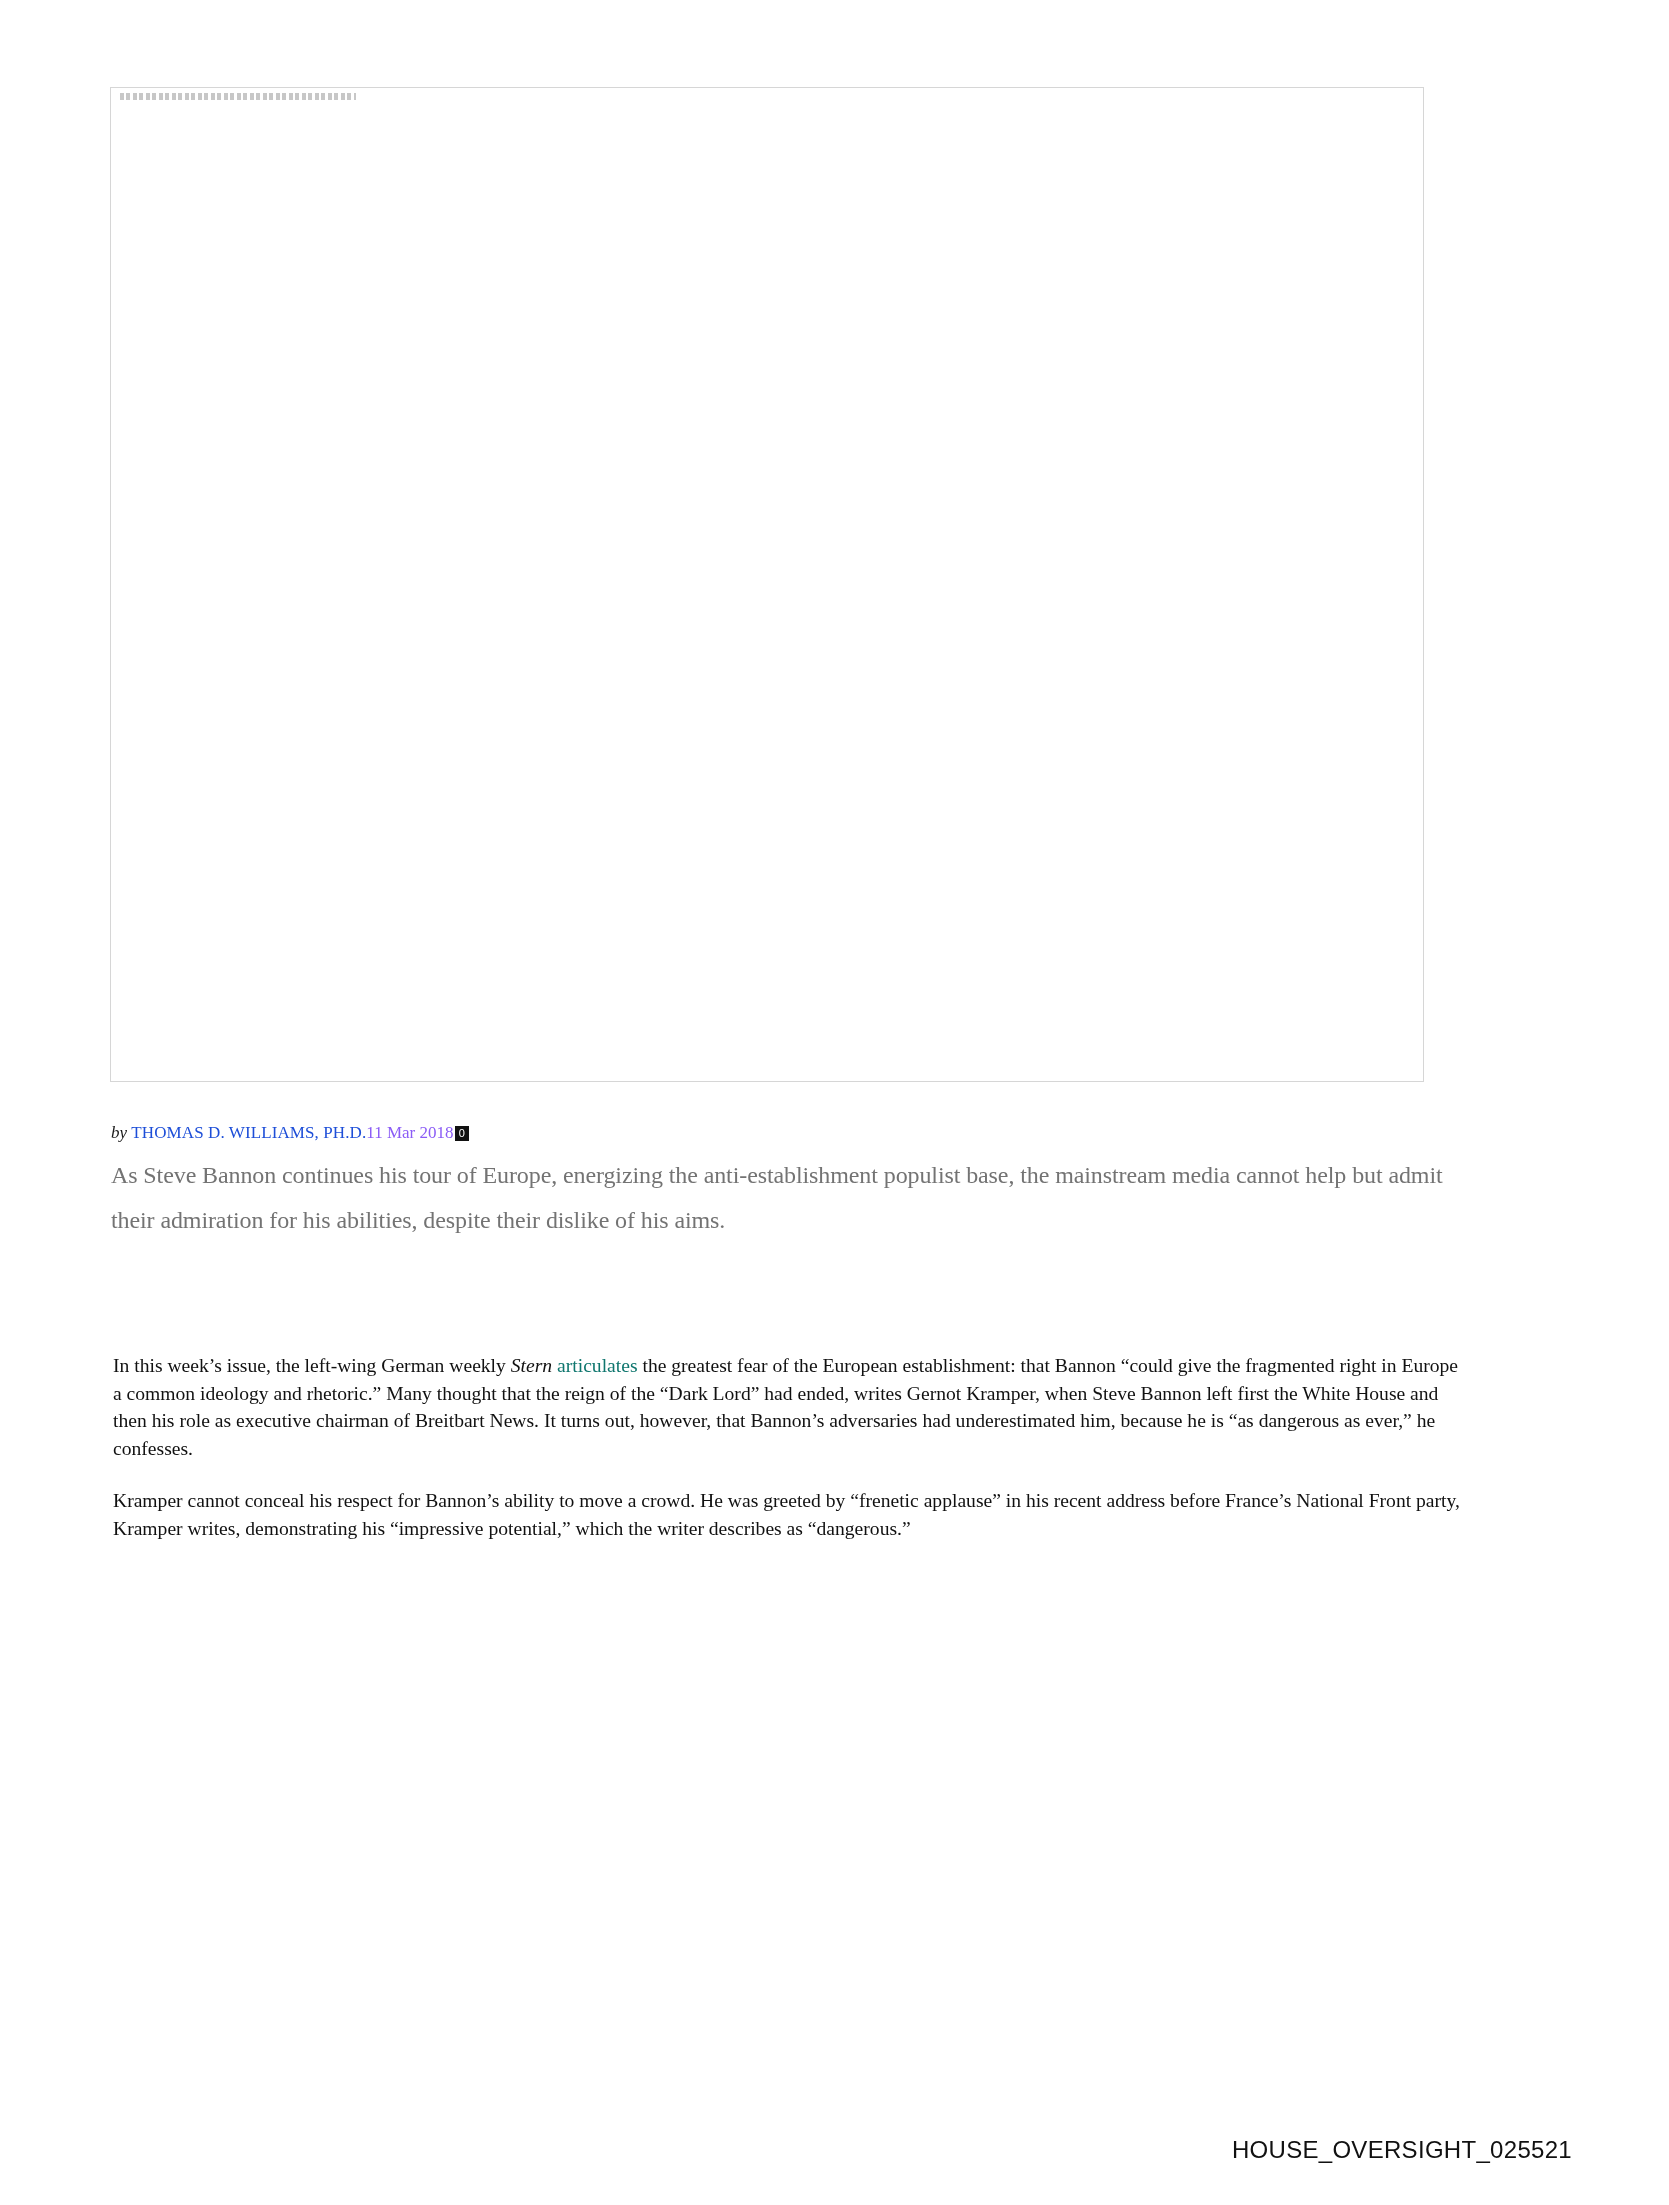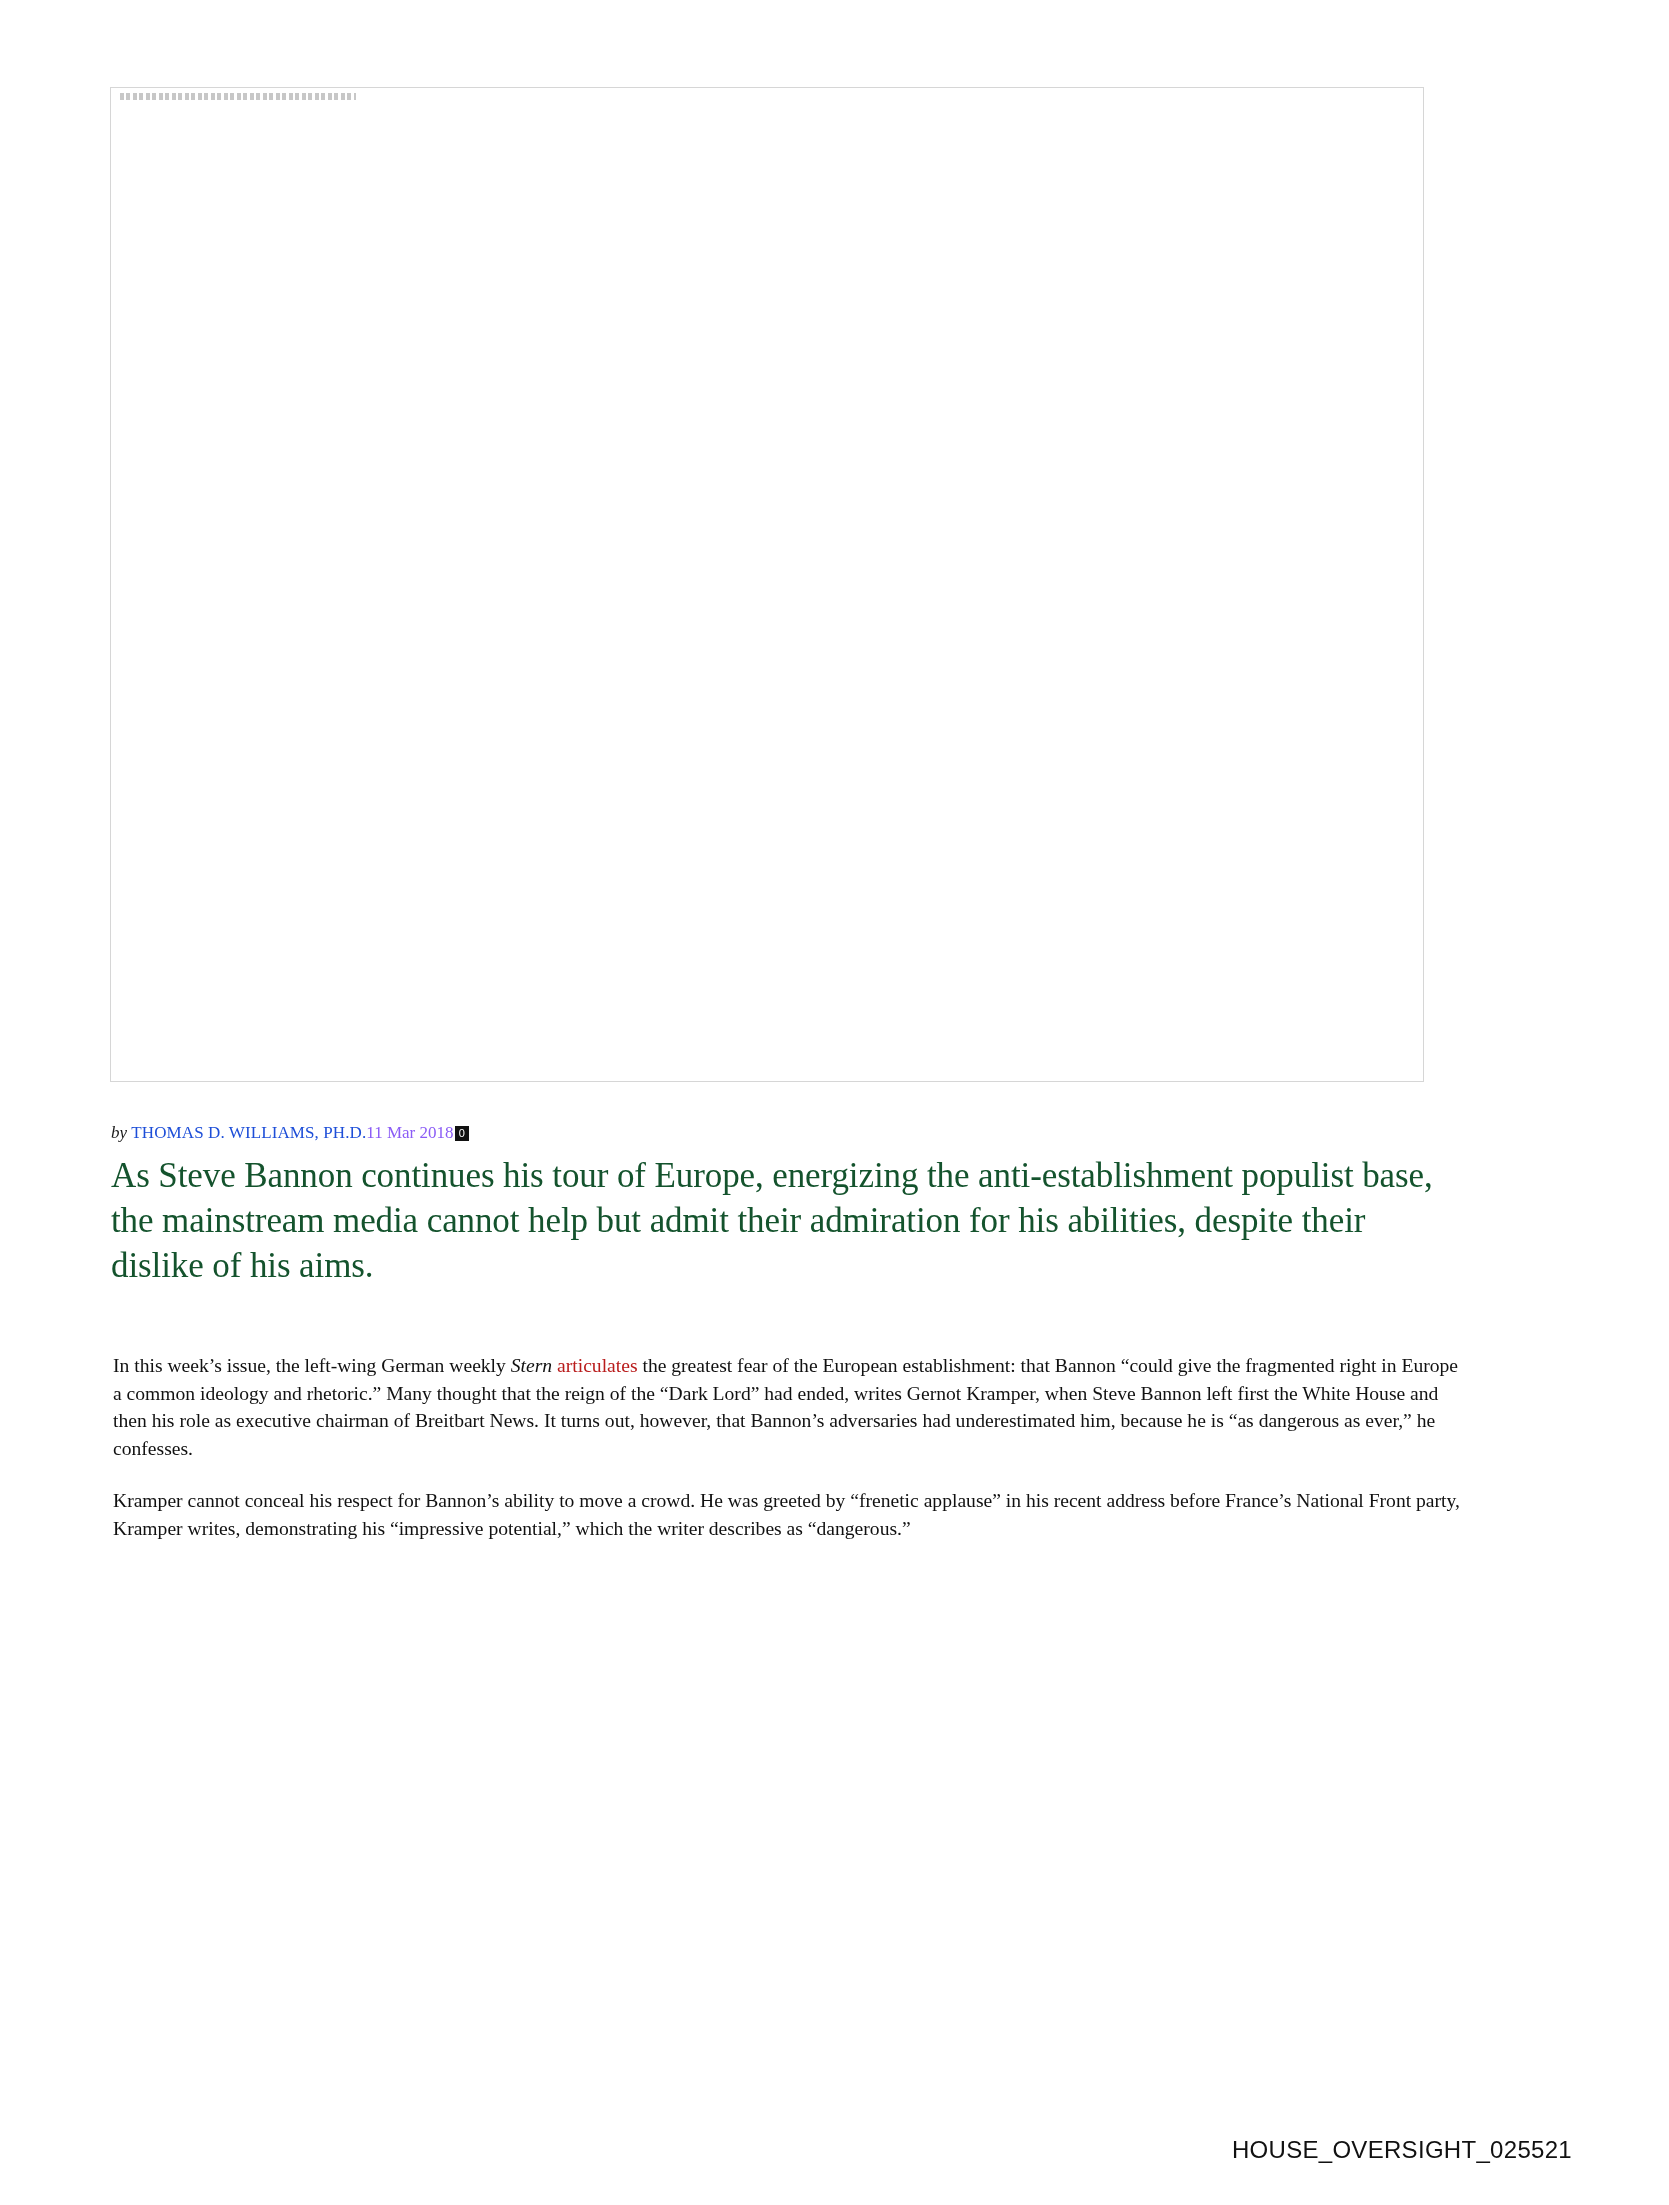--- a/index.html
+++ b/index.html
@@ -81,46 +81,46 @@
     vertical-align: 1.3px;
     font-family: "Liberation Sans", sans-serif;
   }
 
   
   .headline {
     position: absolute;
     left: 111px;
     top: 1153px;
     width: 1354px;
-    font-size: 35px;
+    font-size: 24px;
     line-height: 45px;
     font-weight: normal;
     font-family: "Liberation Serif", serif;
-    color: #14532d;
+    color: #737373;
     letter-spacing: -0.1px;
   }
 
   
   .body-copy {
     position: absolute;
     left: 113px;
     top: 1352px;
     width: 1348px;
     font-size: 19.6px;
     line-height: 27.5px;
     color: #111111;
   }
   .body-copy p {
     margin: 0 0 25px 0;
     text-align: left;
   }
   .body-copy p:last-child { margin-bottom: 0; }
   .body-copy .ital { font-style: italic; margin-top: 48px; }
   .body-copy .link {
-    color: #b91c1c;
+    color: #0f766e;
     text-decoration: none;
   }
 
   
   .bates {
     position: absolute;
     right: 97px;
     bottom: 41px;
     font-family: "Liberation Sans", sans-serif;
     font-size: 24px;

